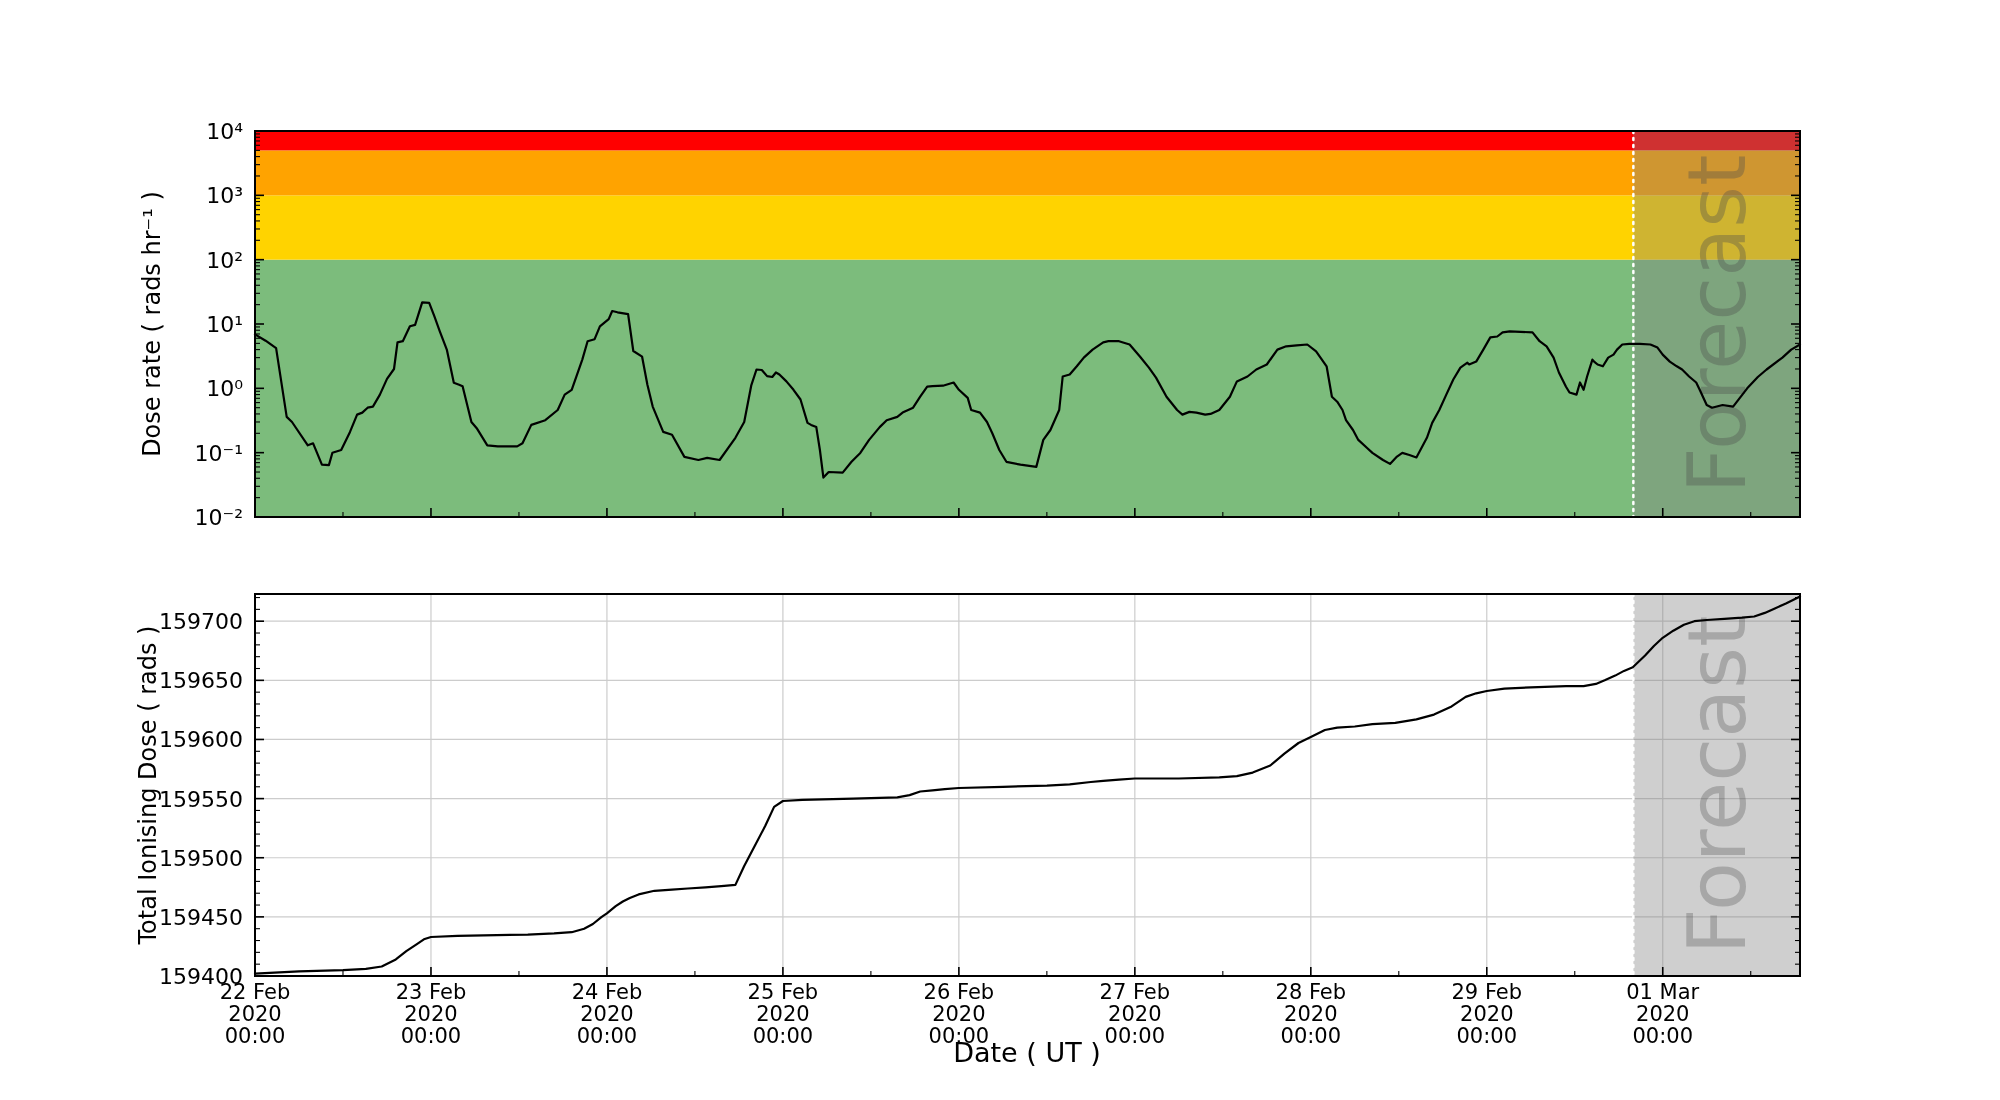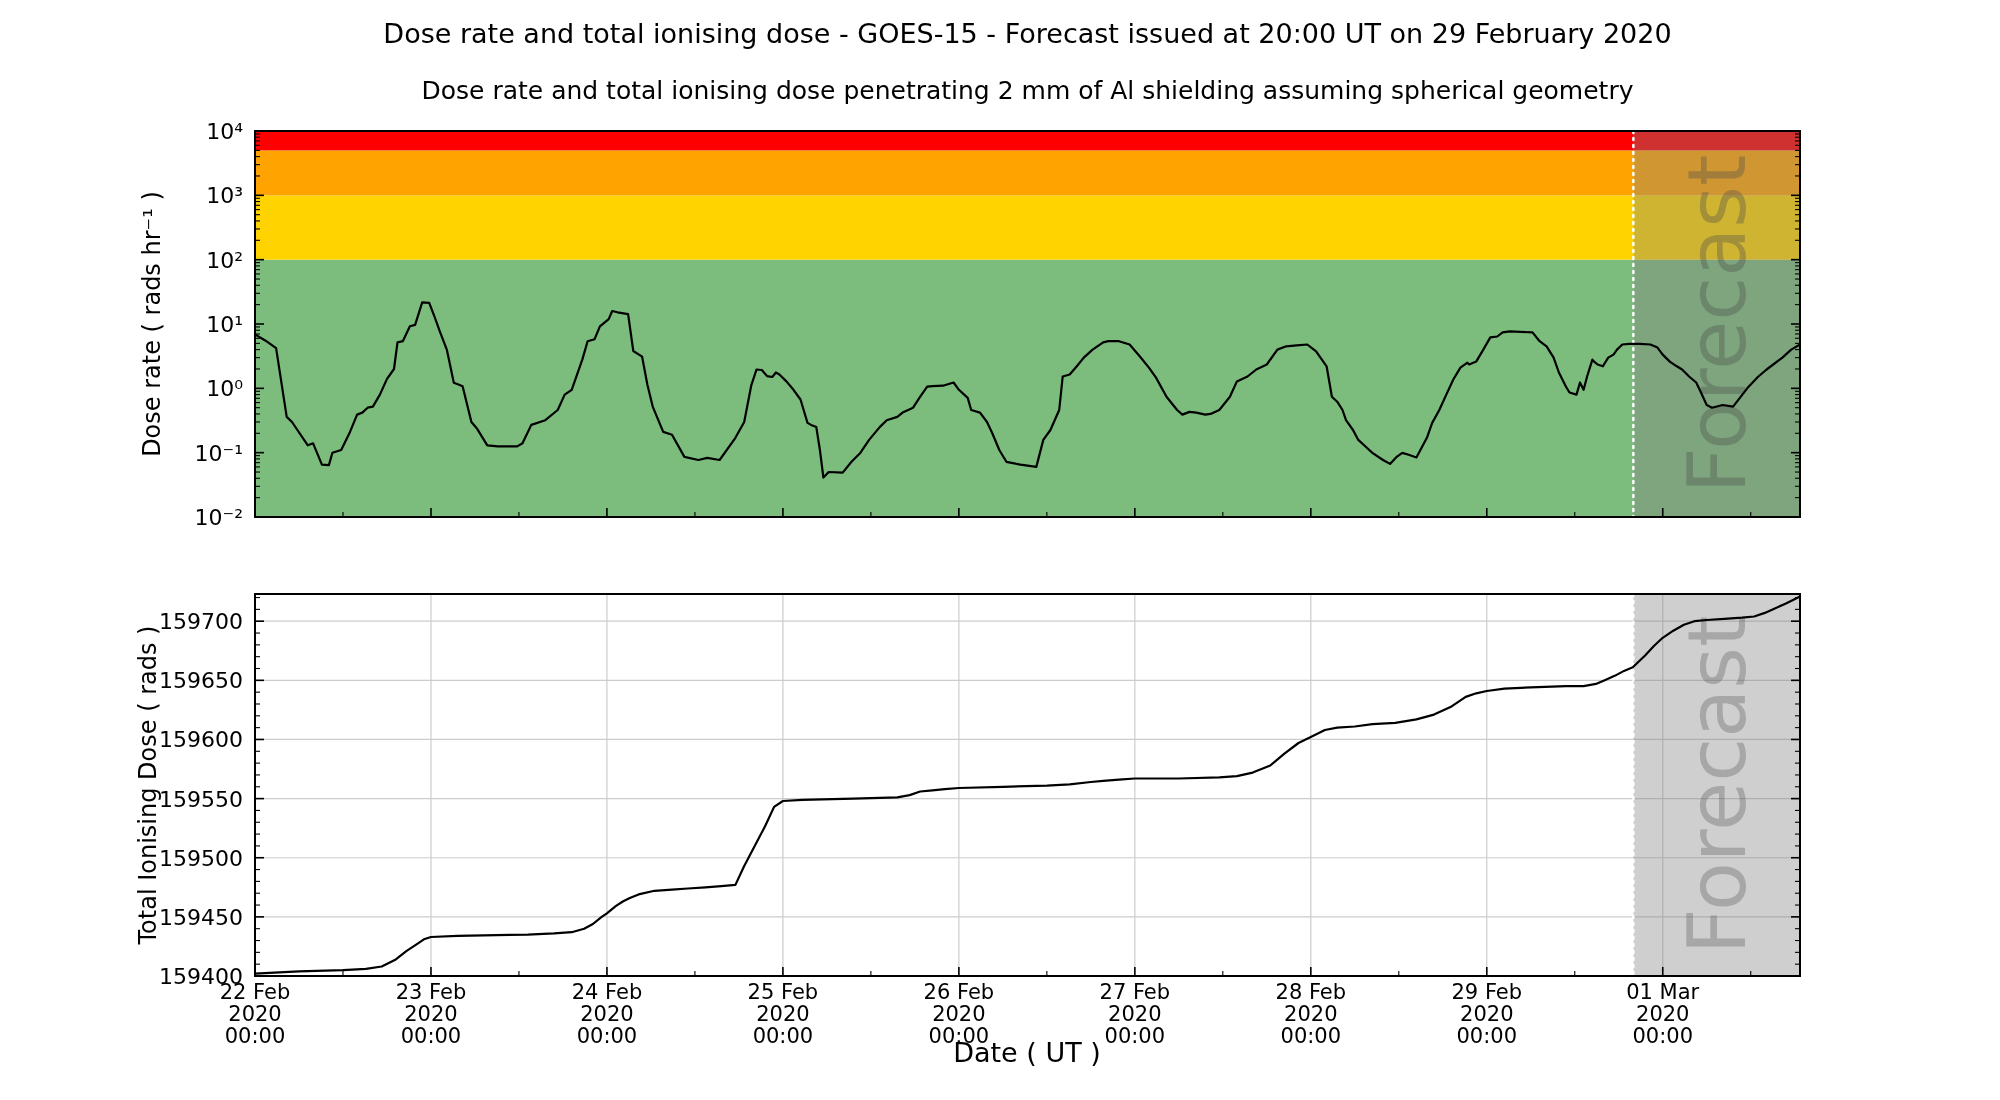--- a/index.html
+++ b/index.html
@@ -299,18 +299,16 @@
       <text x="1310.8086560364466" y="1043" text-anchor="middle" font-size="21" font-family="&quot;DejaVu Sans&quot;,&quot;Liberation Sans&quot;,sans-serif" fill="#000">00:00</text>
       <text x="1486.7767653758542" y="999" text-anchor="middle" font-size="21" font-family="&quot;DejaVu Sans&quot;,&quot;Liberation Sans&quot;,sans-serif" fill="#000">29 Feb</text>
       <text x="1486.7767653758542" y="1021" text-anchor="middle" font-size="21" font-family="&quot;DejaVu Sans&quot;,&quot;Liberation Sans&quot;,sans-serif" fill="#000">2020</text>
       <text x="1486.7767653758542" y="1043" text-anchor="middle" font-size="21" font-family="&quot;DejaVu Sans&quot;,&quot;Liberation Sans&quot;,sans-serif" fill="#000">00:00</text>
       <text x="1662.744874715262" y="999" text-anchor="middle" font-size="21" font-family="&quot;DejaVu Sans&quot;,&quot;Liberation Sans&quot;,sans-serif" fill="#000">01 Mar</text>
       <text x="1662.744874715262" y="1021" text-anchor="middle" font-size="21" font-family="&quot;DejaVu Sans&quot;,&quot;Liberation Sans&quot;,sans-serif" fill="#000">2020</text>
       <text x="1662.744874715262" y="1043" text-anchor="middle" font-size="21" font-family="&quot;DejaVu Sans&quot;,&quot;Liberation Sans&quot;,sans-serif" fill="#000">00:00</text>
       <path d="M255.0 973.6 L299.0 971.3 L343.0 970.1 L365.9 968.9 L381.7 966.5 L395.8 959.4 L406.3 951.2 L416.9 944.1 L423.9 939.3 L431.0 937.0 L457.4 935.8 L527.8 934.6 L554.1 933.4 L571.7 932.2 L584.1 928.7 L592.9 924.0 L601.7 916.9 L606.9 913.3 L615.7 906.2 L622.8 901.5 L629.8 897.9 L638.6 894.4 L654.4 890.8 L672.0 889.7 L687.9 888.5 L705.5 887.3 L721.3 886.1 L735.4 884.9 L744.2 866.0 L754.7 845.9 L765.3 825.8 L774.1 806.9 L782.9 801.0 L802.3 799.8 L853.3 798.6 L897.3 797.4 L909.6 795.1 L920.2 791.5 L932.5 790.3 L944.8 789.1 L958.9 788.0 L1002.9 786.8 L1046.9 785.6 L1069.7 784.4 L1090.8 782.0 L1103.2 780.9 L1119.0 779.7 L1134.8 778.5 L1178.8 778.5 L1219.3 777.3 L1236.9 776.1 L1252.7 772.6 L1270.3 765.5 L1284.4 753.7 L1298.5 743.0 L1310.8 737.1 L1324.9 730.0 L1337.2 727.6 L1354.8 726.5 L1372.4 724.1 L1395.3 722.9 L1416.4 719.4 L1434.0 714.6 L1451.6 706.4 L1465.7 696.9 L1476.2 693.3 L1486.8 691.0 L1504.4 688.6 L1530.8 687.4 L1566.0 686.2 L1583.6 686.2 L1595.9 683.9 L1604.7 680.3 L1615.2 675.6 L1624.0 670.9 L1632.8 667.3 L1645.1 655.5 L1653.9 646.0 L1662.7 637.8 L1673.3 630.7 L1683.9 624.7 L1694.4 621.2 L1706.7 620.0 L1724.3 618.8 L1741.9 617.7 L1754.2 616.5 L1764.8 612.9 L1775.4 608.2 L1785.9 603.5 L1793.0 599.9 L1800.0 596.4 " fill="none" stroke="#000000" stroke-width="2.2" stroke-linejoin="round" stroke-linecap="round"></path>
       <rect x="255" y="594" width="1545" height="382" fill="none" stroke="#000" stroke-width="2"></rect>
     </svg>
-  <div class="title">Dose rate and total ionising dose - GOES-15 - Forecast issued at 20:00 UT on 29 February 2020</div>
-  <div class="subtitle">Dose rate and total ionising dose penetrating 2 mm of Al shielding assuming spherical geometry</div>
   <div class="ylabel ylabel-top">Dose rate ( rads hr⁻¹ )</div>
   <div class="ylabel ylabel-bottom">Total Ionising Dose ( rads )</div>
   <div class="xlabel">Date ( UT )</div>
 </div>
 
 </body></html>

